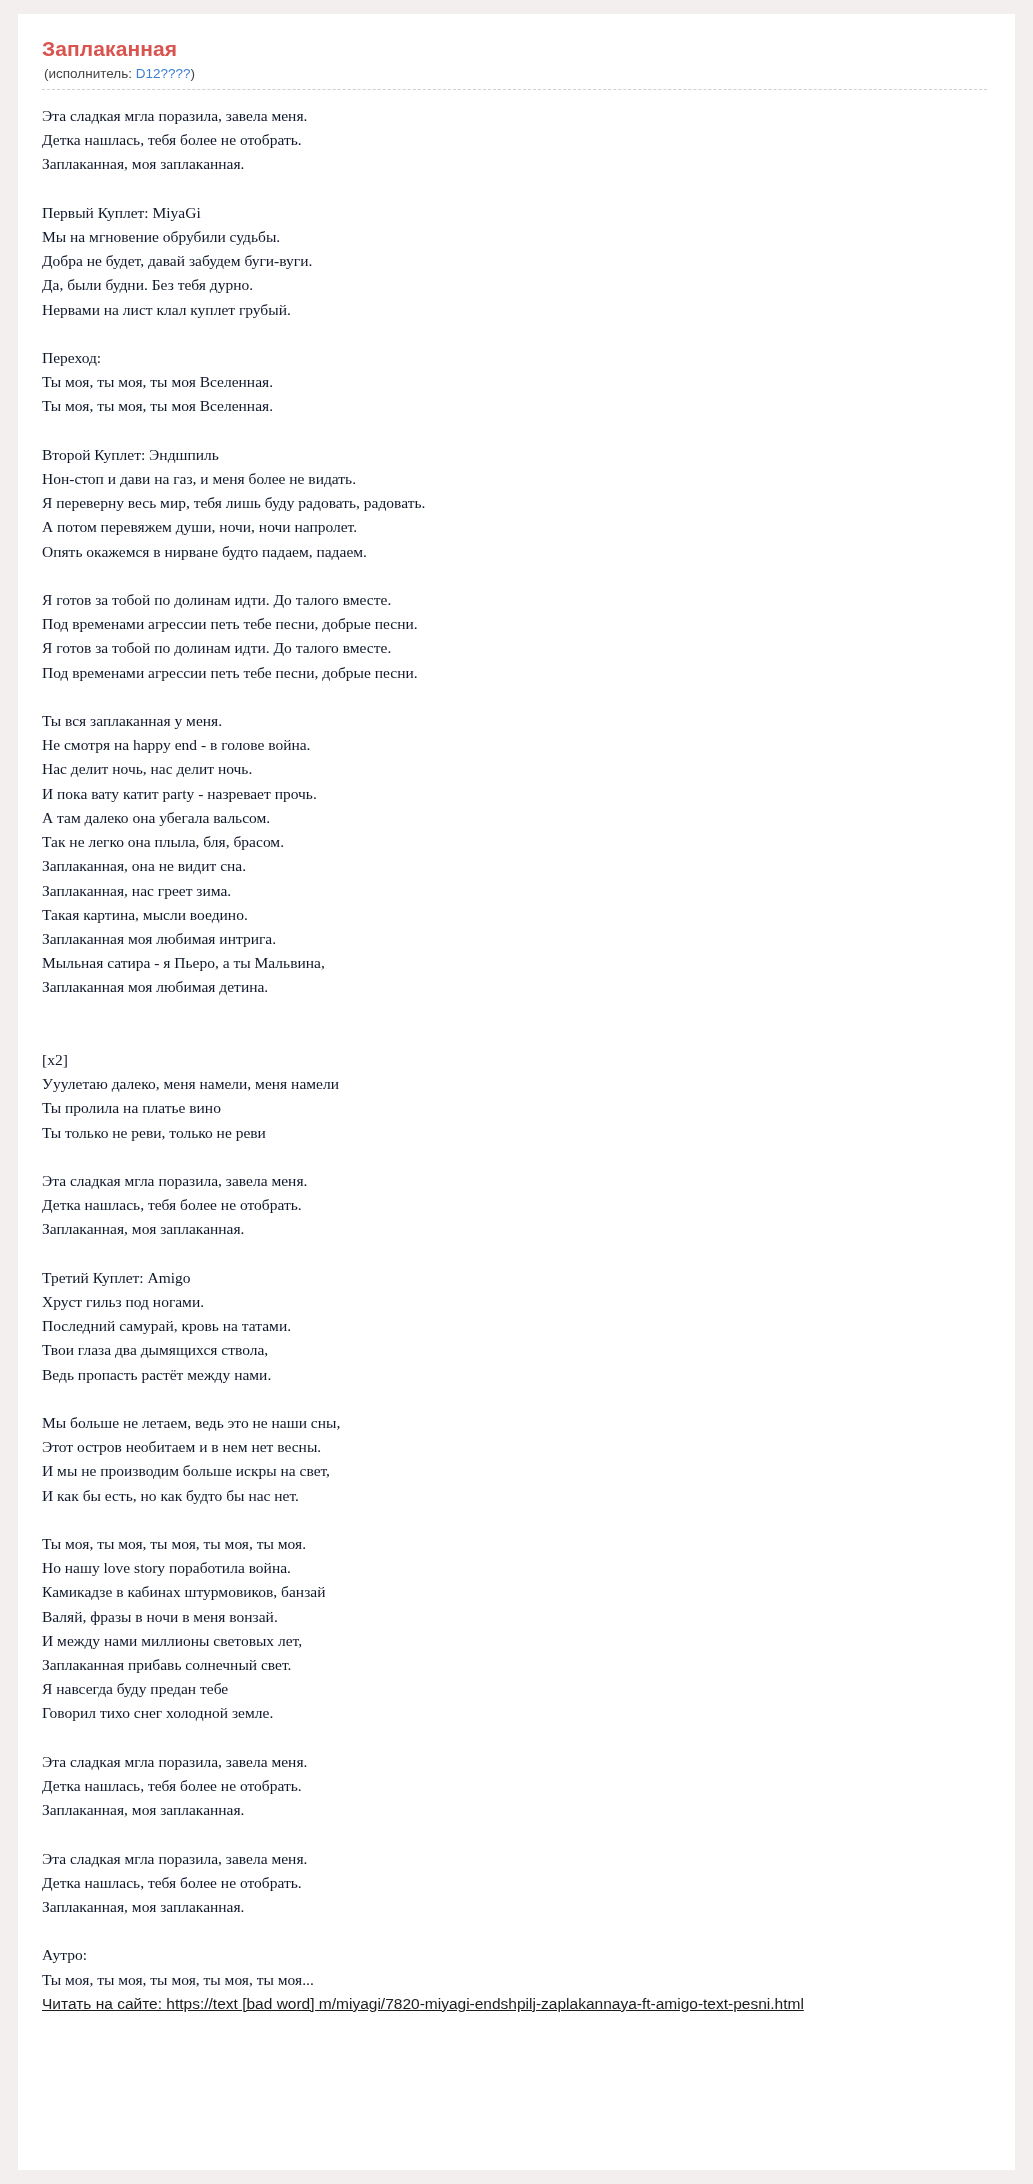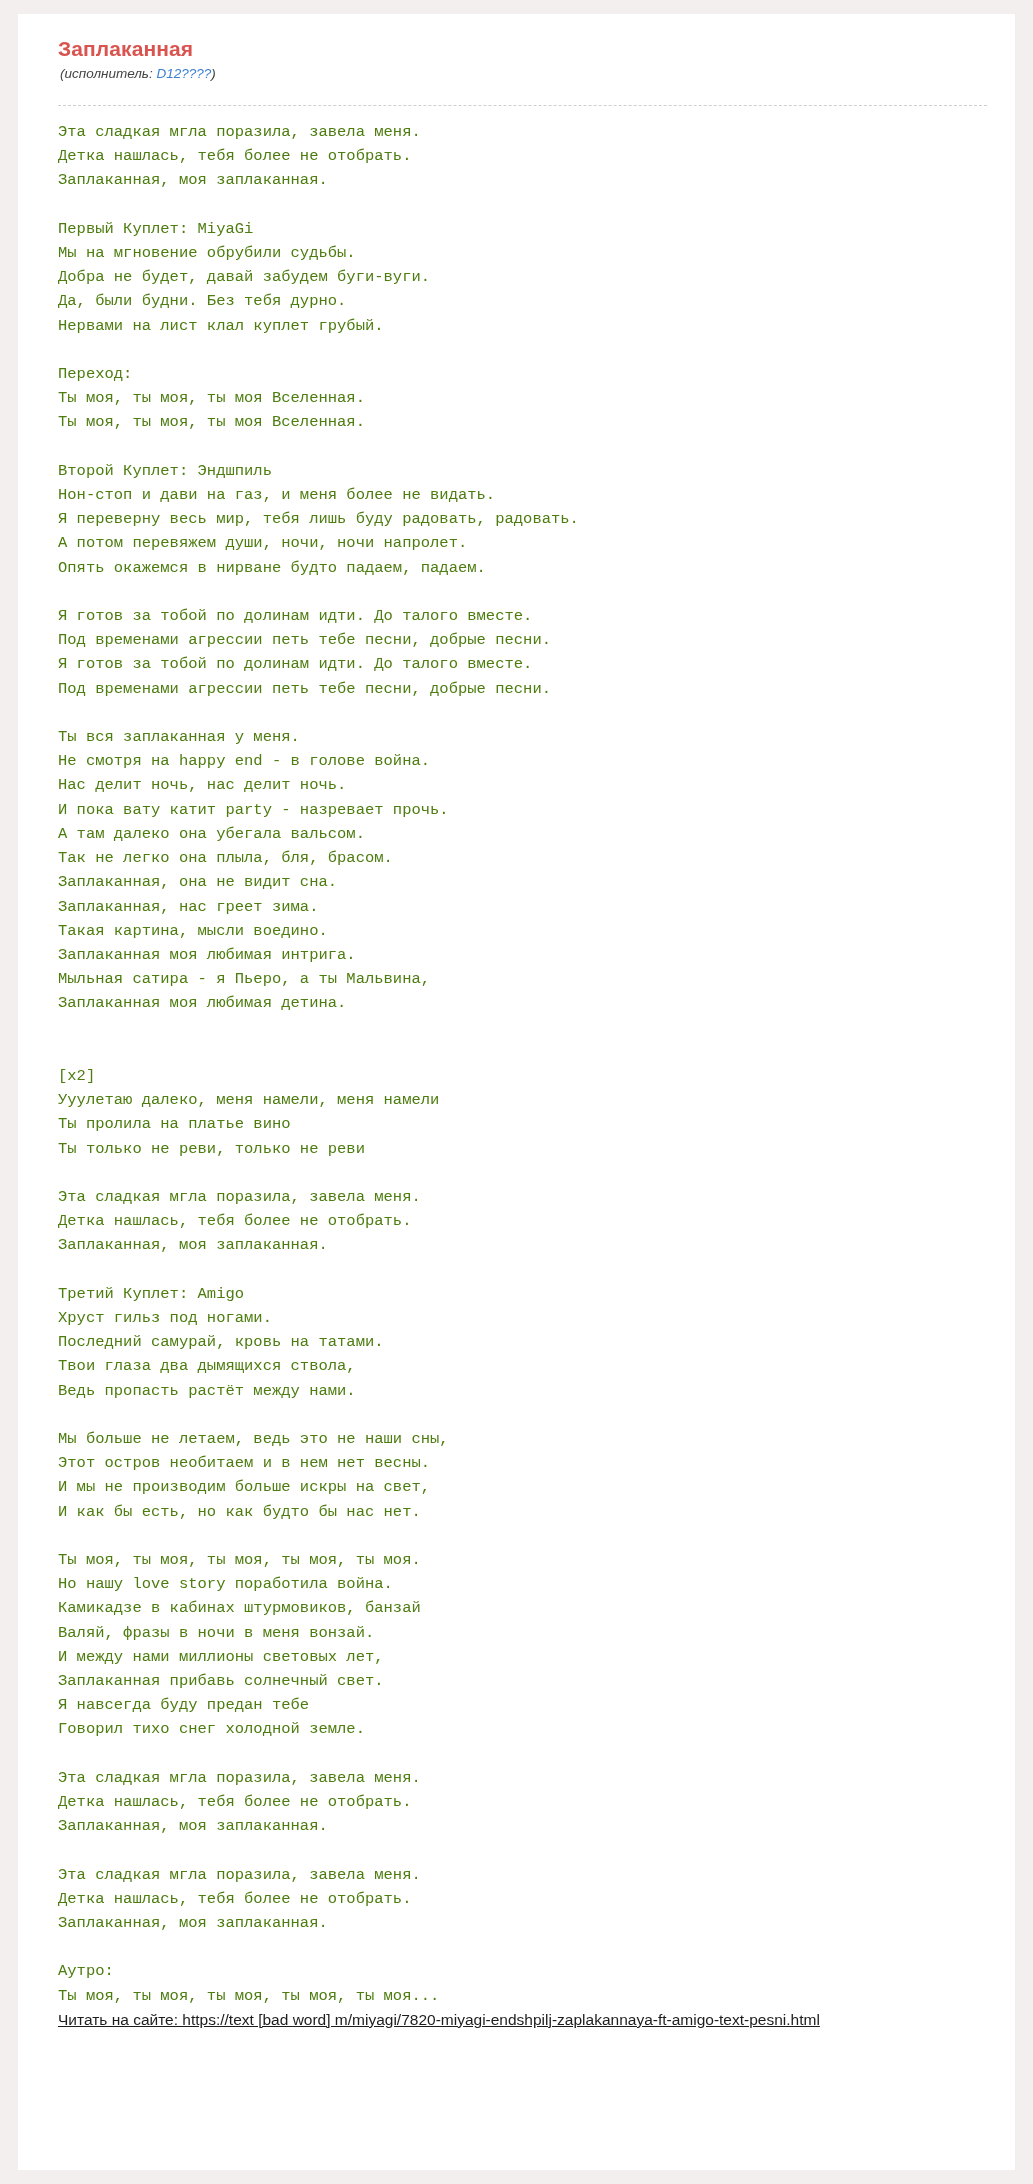--- a/index.html
+++ b/index.html
@@ -17,53 +17,52 @@
     width: 1033px;
     min-height: 2184px;
     padding: 14px 18px 14px 18px;
     background: #f3efef;
   }
   .card {
     box-sizing: border-box;
     width: 100%;
     min-height: 2156px;
     background: #ffffff;
-    padding: 22px 28px 26px 40px;
+    padding: 22px 28px 26px 24px;
   }
   .song-title {
     color: #d9534f;
     font-size: 21px;
     font-weight: bold;
     line-height: 26px;
     margin: 0 0 4px 0;
     letter-spacing: 0.1px;
   }
   .artist-line {
     font-size: 13.5px;
     color: #444444;
-    margin: 0 0 24px 2px;
-    font-style: italic;
+    margin: 0 0 8px 2px;
   }
   .artist-line .artist-link {
     color: #3b7fd4;
     text-decoration: none;
   }
   .divider {
     border: 0;
     border-top: 1px dashed #cfcfcf;
     margin: 0 0 14px 0;
   }
   .lyrics {
     font-size: 15.5px;
     line-height: 24.2px;
-    color: #4d7c0f;
+    color: #0f172a;
     white-space: pre-wrap;
     word-wrap: break-word;
     margin: 0;
-    font-family: Liberation Mono, monospace;
+    font-family: Liberation Serif, serif;
   }
   .footer-note {
     font-size: 15.5px;
     line-height: 24.2px;
     color: #1d1d1d;
     margin: 0;
     word-wrap: break-word;
     white-space: pre-wrap;
     text-decoration: underline;
   }

